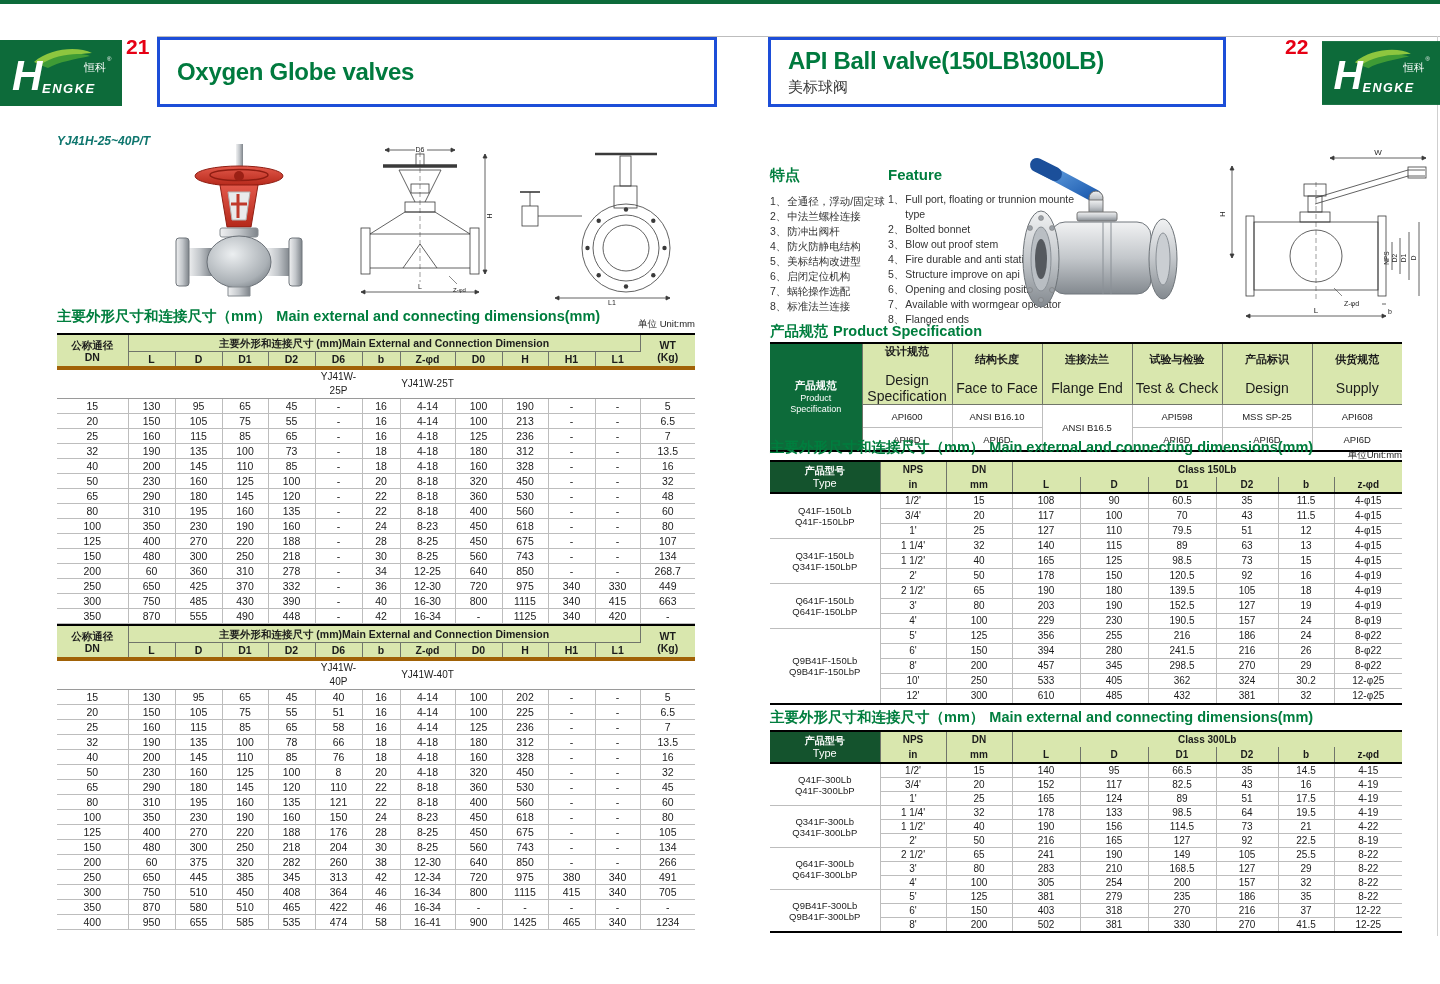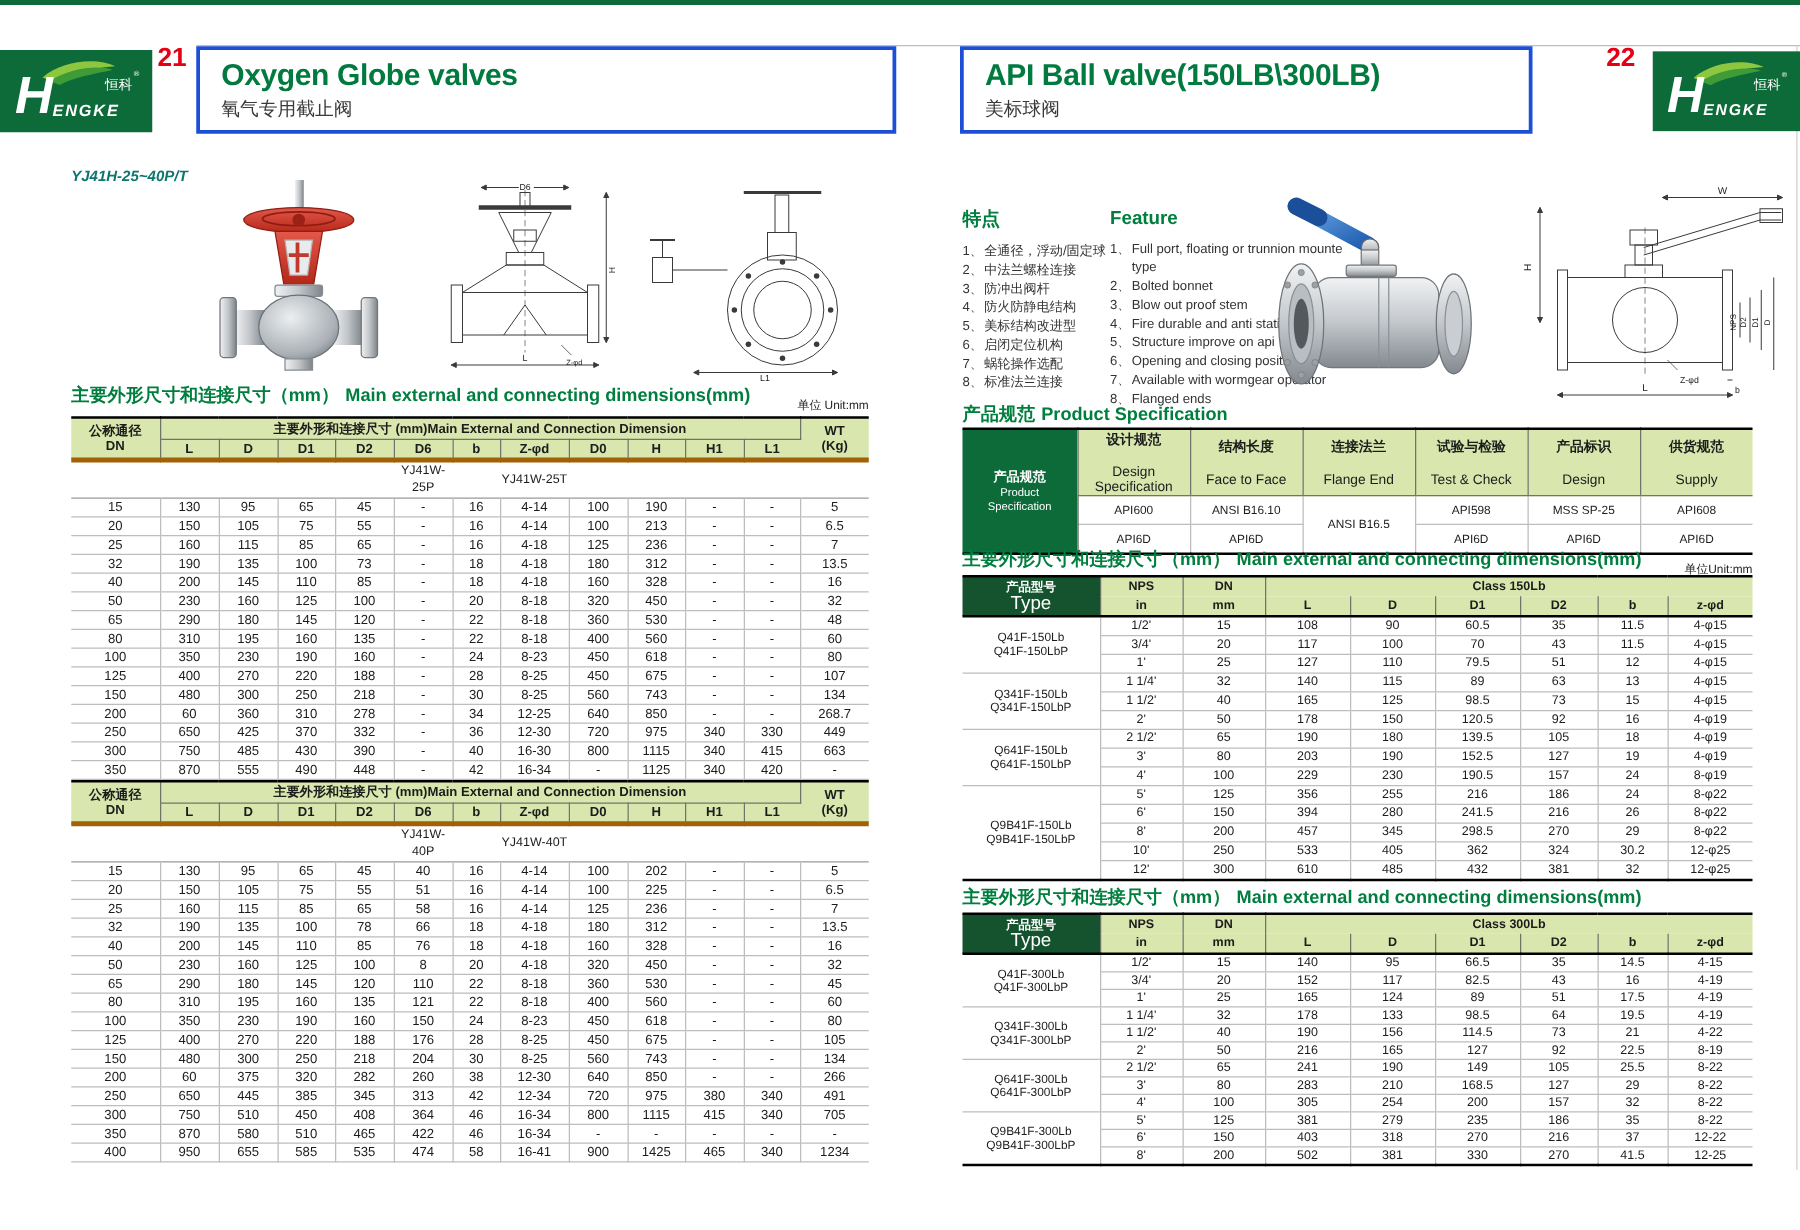--- a/index.html
+++ b/index.html
@@ -35,33 +35,33 @@
     border-right:1px solid #bdbdbd;border-bottom:1px solid #bdbdbd;}
   table.dim tbody td:last-child{border-right:none;}
   table.dim tr.model-row td{border-right:none;border-bottom:1px solid #9a9a9a;
     font-size:10px;height:14px;}
   table.gt{width:632px;}
   table.gt thead{border-top:2px solid #000;border-bottom:2px solid #000;}
   table.gt thead th{background:#d9e7ae;font-size:10px;font-weight:bold;
     border-right:1px solid #70756a;padding:0;line-height:12px;height:15px;}
   table.gt thead th:last-child{border-right:none;}
   table.gt th.type-th{background:#14532d;color:#fff;}
-  table.gt th.type-th .en{font-size:15px;font-weight:normal;}
+  table.gt th.type-th .en{font-size:11px;font-weight:normal;}
   table.gt tbody{border-bottom:2px solid #000;}
   table.gt tbody td{font-size:10px;padding:0;border-right:1px solid #bdbdbd;
     border-bottom:1px solid #bdbdbd;}
   table.gt tbody td:last-child{border-right:none;}
   table.t150 tbody td{height:14px;line-height:14px;}
   table.t300 tbody td{height:13px;line-height:13px;}
   table.gt td.type-cell{font-size:9.5px;line-height:11px;}
   table.spec{width:632px;border-top:2px solid #000;border-bottom:2px solid #000;}
   table.spec th{background:#d9e7ae;border-right:1px solid #70756a;
     border-bottom:1px solid #70756a;height:42px;padding:0;}
   table.spec th .zh{font-size:11px;font-weight:bold;}
-  table.spec th .en{font-size:11px;font-weight:normal;margin-top:13px;}
+  table.spec th .en{font-size:14px;font-weight:normal;margin-top:13px;}
   table.spec th:last-child,table.spec td:last-child{border-right:none;text-align:center;}
   table.spec td{font-size:9.5px;height:22px;padding:0;
     border-right:1px solid #bdbdbd;border-bottom:1px solid #bdbdbd;}
   table.spec td.spec-head{background:#0d6b3a;color:#fff;border-right:1px solid #70756a;}
   table.spec td.spec-head .zh{font-size:10.5px;font-weight:bold;}
   table.spec td.spec-head .en{font-size:9px;line-height:11px;}
   svg text{font-family:"Liberation Sans",sans-serif;}
 </style>
 </head>
 <body>
@@ -81,21 +81,20 @@
       <text x="42" y="53" font-size="13" font-weight="bold" font-style="italic" letter-spacing="1.5" fill="#fff">ENGKE</text>
       <text x="84" y="31" font-size="11" fill="#fff">恒科</text>
       <text x="107" y="21" font-size="6" fill="#fff">®</text>
     </svg>
   </div>
 
   <div class="abs page-num" style="left:126px;top:36px">21</div>
 
   <div class="abs title-box" style="left:157px;top:37px;width:560px">
     <div class="t-en">Oxygen Globe valves</div>
-    <div class="t-zh">氧气专用截止阀</div>
   </div>
 
   <div class="abs title-box" style="left:768px;top:37px;width:458px">
     <div class="t-en">API Ball valve(150LB\300LB)</div>
     <div class="t-zh">美标球阀</div>
   </div>
 
   <div class="abs page-num" style="left:1285px;top:36px">22</div>
 
   <div class="abs logo-box" style="left:1322px;top:40px;width:118px">

